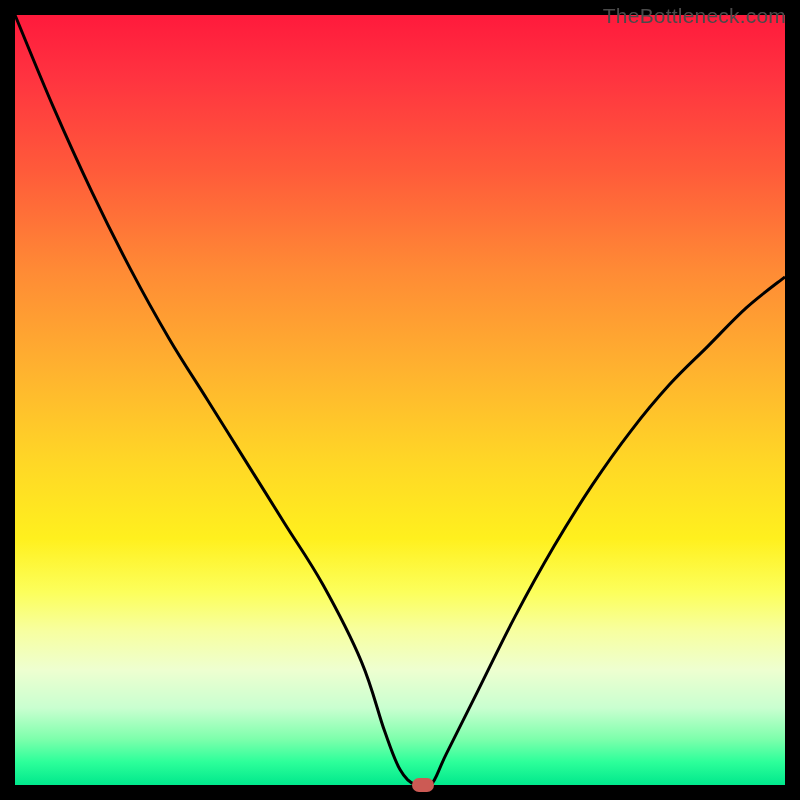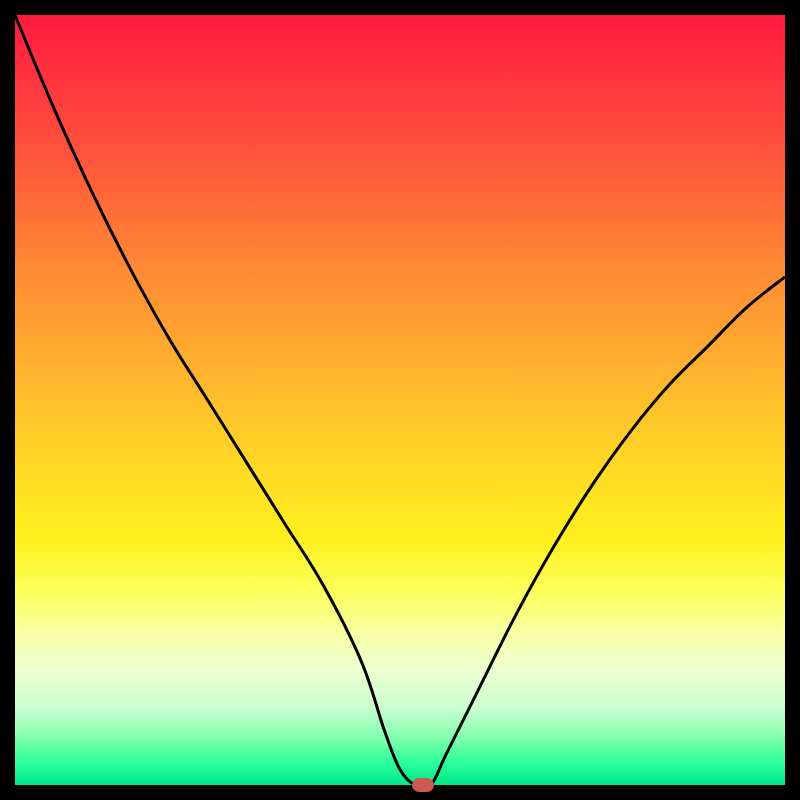--- a/index.html
+++ b/index.html
@@ -73,14 +73,15 @@
   <div class="plot-area">
 
     <svg class="curve" viewBox="0 0 770 770" preserveAspectRatio="none">
       <path id="curve-path" d="M 0 0 C 6.93 16.631999999999994, 24.64 60.52199999999998, 38.5 92.39999999999998 C 52.36 124.27799999999998, 63.14 147.99400000000003, 77 177.10000000000002 C 90.86 206.20600000000002, 101.64 227.76600000000002, 115.5 254.10000000000002 C 129.36 280.434, 140.14 299.838, 154 323.40000000000003 C 167.86 346.96200000000005, 178.64 362.824, 192.5 385 C 206.36 407.176, 217.14 424.42400000000004, 231 446.6 C 244.86 468.776, 255.64 486.024, 269.5 508.2 C 283.36 530.376, 294.14 544.852, 308 569.8 C 321.86 594.7479999999999, 335.41200000000003 620.4659999999999, 346.5 646.8 C 357.58799999999997 673.134, 362.66999999999996 696.696, 369.59999999999997 716.1 C 376.53 735.504, 379.45599999999996 744.898, 385 754.6 C 390.54400000000004 764.302, 394.85600000000005 767.228, 400.40000000000003 770 C 405.944 772.772, 410.25600000000003 775.544, 415.8 770 C 421.344 764.456, 422.88400000000007 755.832, 431.20000000000005 739.2 C 439.516 722.5680000000001, 449.526 702.548, 462 677.6 C 474.474 652.652, 486.64 626.9340000000001, 500.5 600.6 C 514.36 574.266, 525.14 554.862, 539 531.3 C 552.86 507.73799999999994, 563.64 490.48999999999995, 577.5 469.7 C 591.36 448.91, 602.14 433.81800000000004, 616 415.8 C 629.86 397.782, 640.64 384.84599999999995, 654.5 369.59999999999997 C 668.36 354.354, 679.14 344.96000000000004, 693 331.1 C 706.86 317.24, 717.64 305.074, 731.5 292.6 C 745.36 280.12600000000003, 763.07 267.344, 770 261.79999999999995" fill="none" stroke="#000" stroke-width="3"></path>
     </svg>
 
     <div id="marker" class="marker" style="left: 408.1px; top: 770px; background: rgb(204, 90, 84);"></div>
 
   </div>
 
+  <div class="watermark">TheBottleneck.com</div>
 
 </div>
 
 </body></html>

